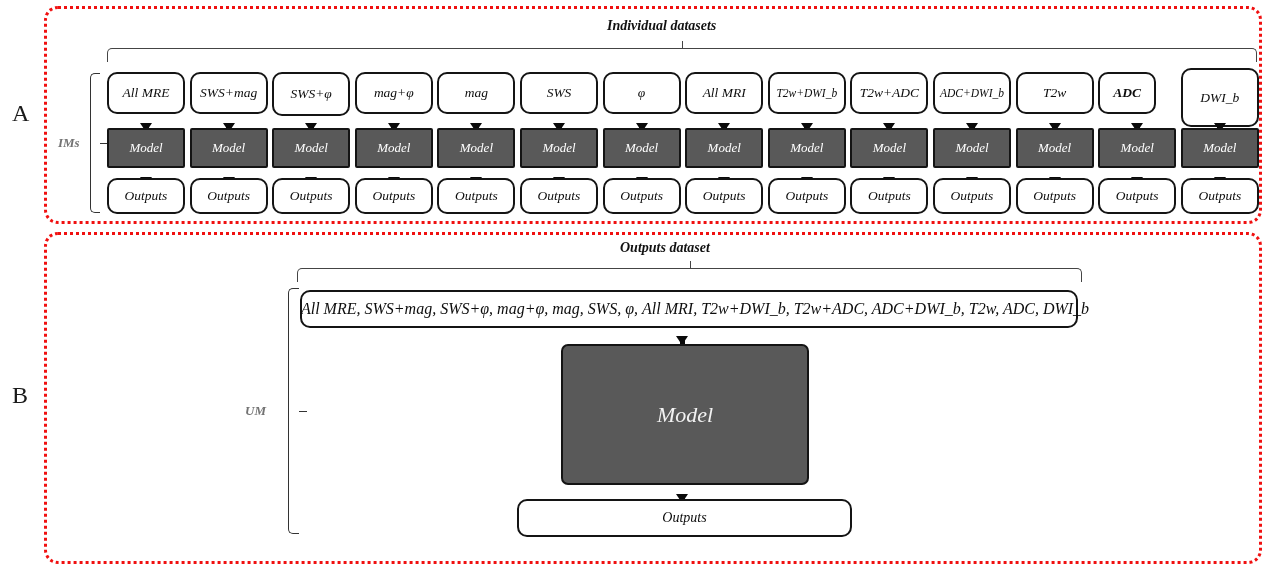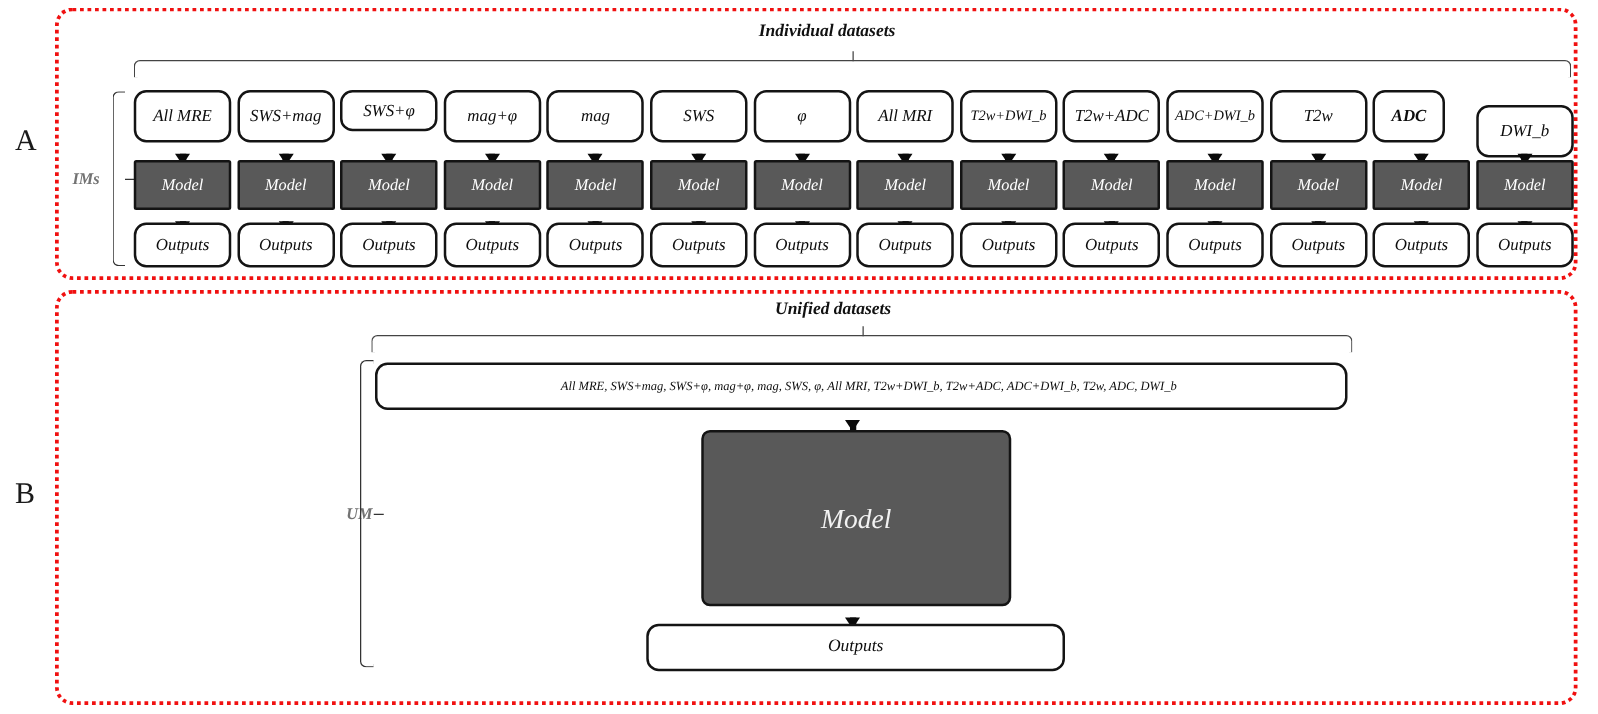--- a/index.html
+++ b/index.html
@@ -83,21 +83,21 @@
     </div>
     <div class="node model" style="left: 189.6px; top: 128px; width: 78px; height: 40px;">
       <span class="model-label">Model</span>
     </div>
     <div class="arrow" style="left: 222.6px; top: 177px;">
       <div class="stem"></div>
     </div>
     <div class="node white" style="left: 189.6px; top: 178px; width: 78px; height: 36px;">
       <span class="out-label">Outputs</span>
     </div>
-    <div class="node white" style="left: 272.2px; top: 72px; width: 78px; height: 33px;">
+    <div class="node white" style="left: 272.2px; top: 72px; width: 78px; height: 44px;">
       <span class="col-label">SWS+φ</span>
     </div>
     <div class="arrow" style="left: 305.2px; top: 123px;">
       <div class="stem"></div>
     </div>
     <div class="node model" style="left: 272.2px; top: 128px; width: 78px; height: 40px;">
       <span class="model-label">Model</span>
     </div>
     <div class="arrow" style="left: 305.2px; top: 177px;">
       <div class="stem"></div>
@@ -248,50 +248,50 @@
     </div>
     <div class="node model" style="left: 1098.2px; top: 128px; width: 78px; height: 40px;">
       <span class="model-label">Model</span>
     </div>
     <div class="arrow" style="left: 1131.2px; top: 177px;">
       <div class="stem"></div>
     </div>
     <div class="node white" style="left: 1098.2px; top: 178px; width: 78px; height: 36px;">
       <span class="out-label">Outputs</span>
     </div>
-    <div class="node white" style="left: 1180.8px; top: 84px; width: 78px; height: 42px;">
+    <div class="node white" style="left: 1180.8px; top: 68px; width: 78px; height: 59px;">
       <span class="col-label">DWI_b</span>
     </div>
     <div class="arrow" style="left: 1213.8px; top: 123px;">
       <div class="stem"></div>
     </div>
     <div class="node model" style="left: 1180.8px; top: 128px; width: 78px; height: 40px;">
       <span class="model-label">Model</span>
     </div>
     <div class="arrow" style="left: 1213.8px; top: 177px;">
       <div class="stem"></div>
     </div>
     <div class="node white" style="left: 1180.8px; top: 178px; width: 78px; height: 36px;">
       <span class="out-label">Outputs</span>
     </div>
   </div>
 
 <div class="panel" id="panel-b"></div>
 <div class="panel-letter" id="letter-b">B</div>
-<div class="section-title" id="title-b" style="left:620px;top:240px;">Unified datasets</div>
+<div class="section-title" id="title-b" style="left:620px;top:240px;">Outputs dataset</div>
 <div class="hbracket" id="brk-b" style="left:297px;top:268px;width:785px;height:14px;">
   <div class="tick"></div>
 </div>
-<div class="grp-label" id="um-label" style="left:245px;top:403px;margin-left:32px;">UM</div>
+<div class="grp-label" id="um-label" style="left:245px;top:403px;">UM</div>
 <div class="vbracket" id="um-brk" style="left:288px;top:288px;width:11px;height:246px;">
   <div class="tick"></div>
 </div>
 
 <div class="node white" id="b-dataset" style="left:300px;top:290px;width:778px;height:38px;">
-  <span style="font-size:10px;margin-left:12px;">All MRE,  SWS+mag,  SWS+φ,  mag+φ,  mag,  SWS,  φ,  All MRI,  T2w+DWI_b,  T2w+ADC,  ADC+DWI_b,  T2w,  ADC,  DWI_b</span>
+  <span style="font-size:16px;margin-left:12px;">All MRE,  SWS+mag,  SWS+φ,  mag+φ,  mag,  SWS,  φ,  All MRI,  T2w+DWI_b,  T2w+ADC,  ADC+DWI_b,  T2w,  ADC,  DWI_b</span>
 </div>
 
 <div class="arrow" style="left:676px;top:336px;">
   <div class="stem"></div>
 </div>
 
 <div class="node bigmodel" id="b-model" style="left:561px;top:344px;width:248px;height:141px;">
   <span style="font-size:22px;">Model</span>
 </div>
 

